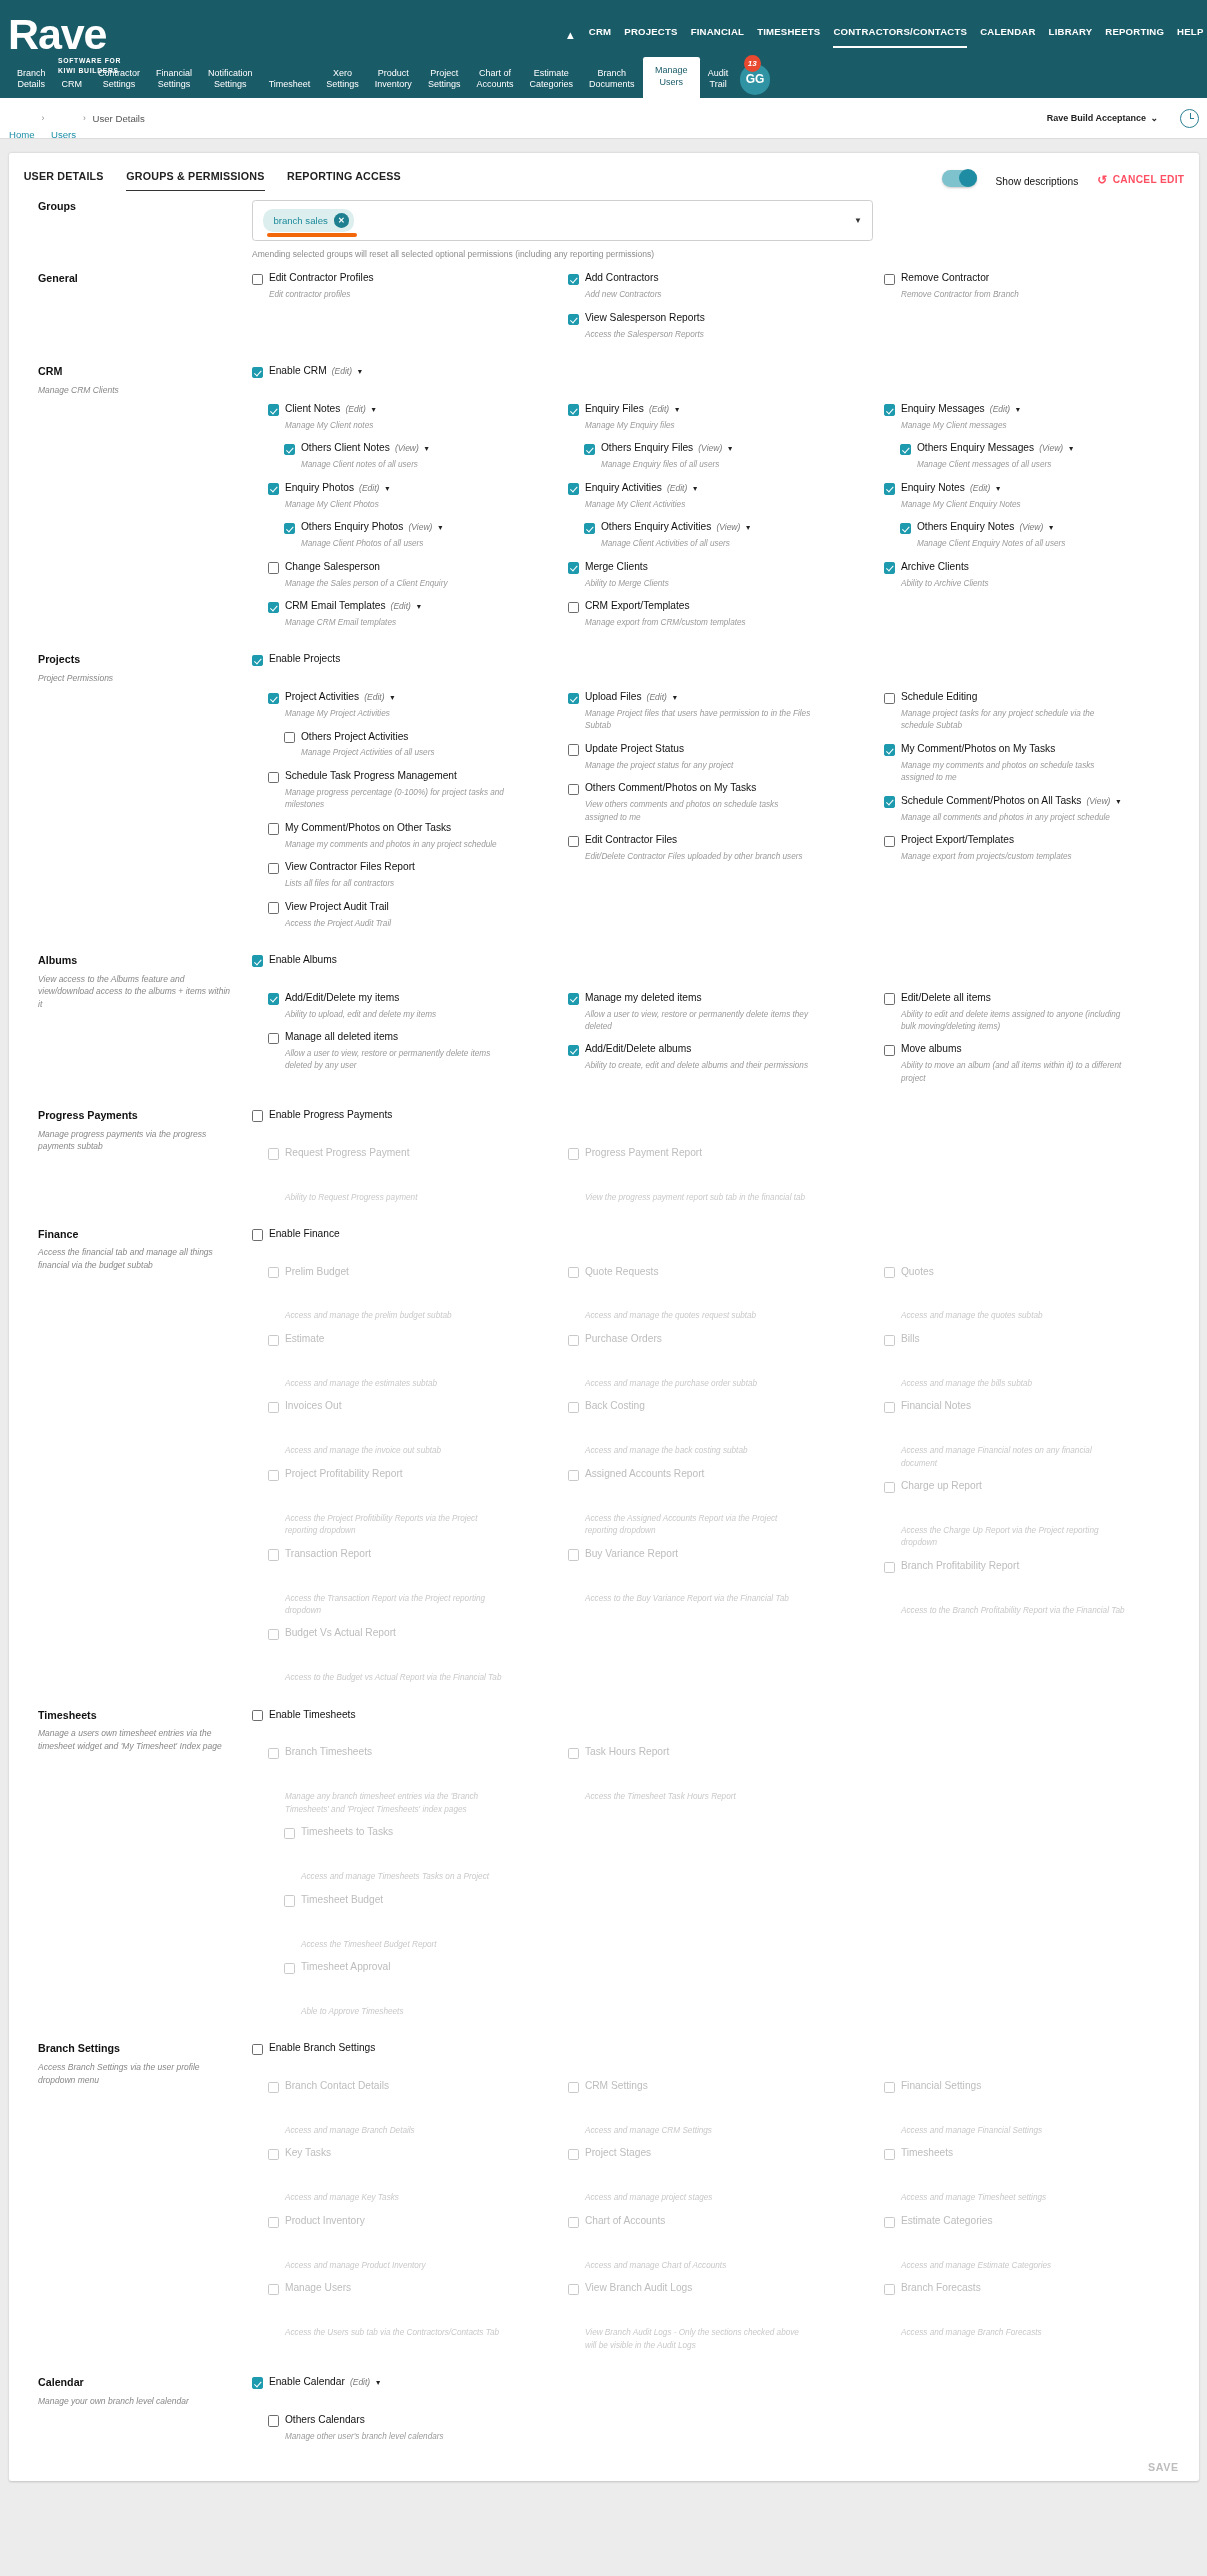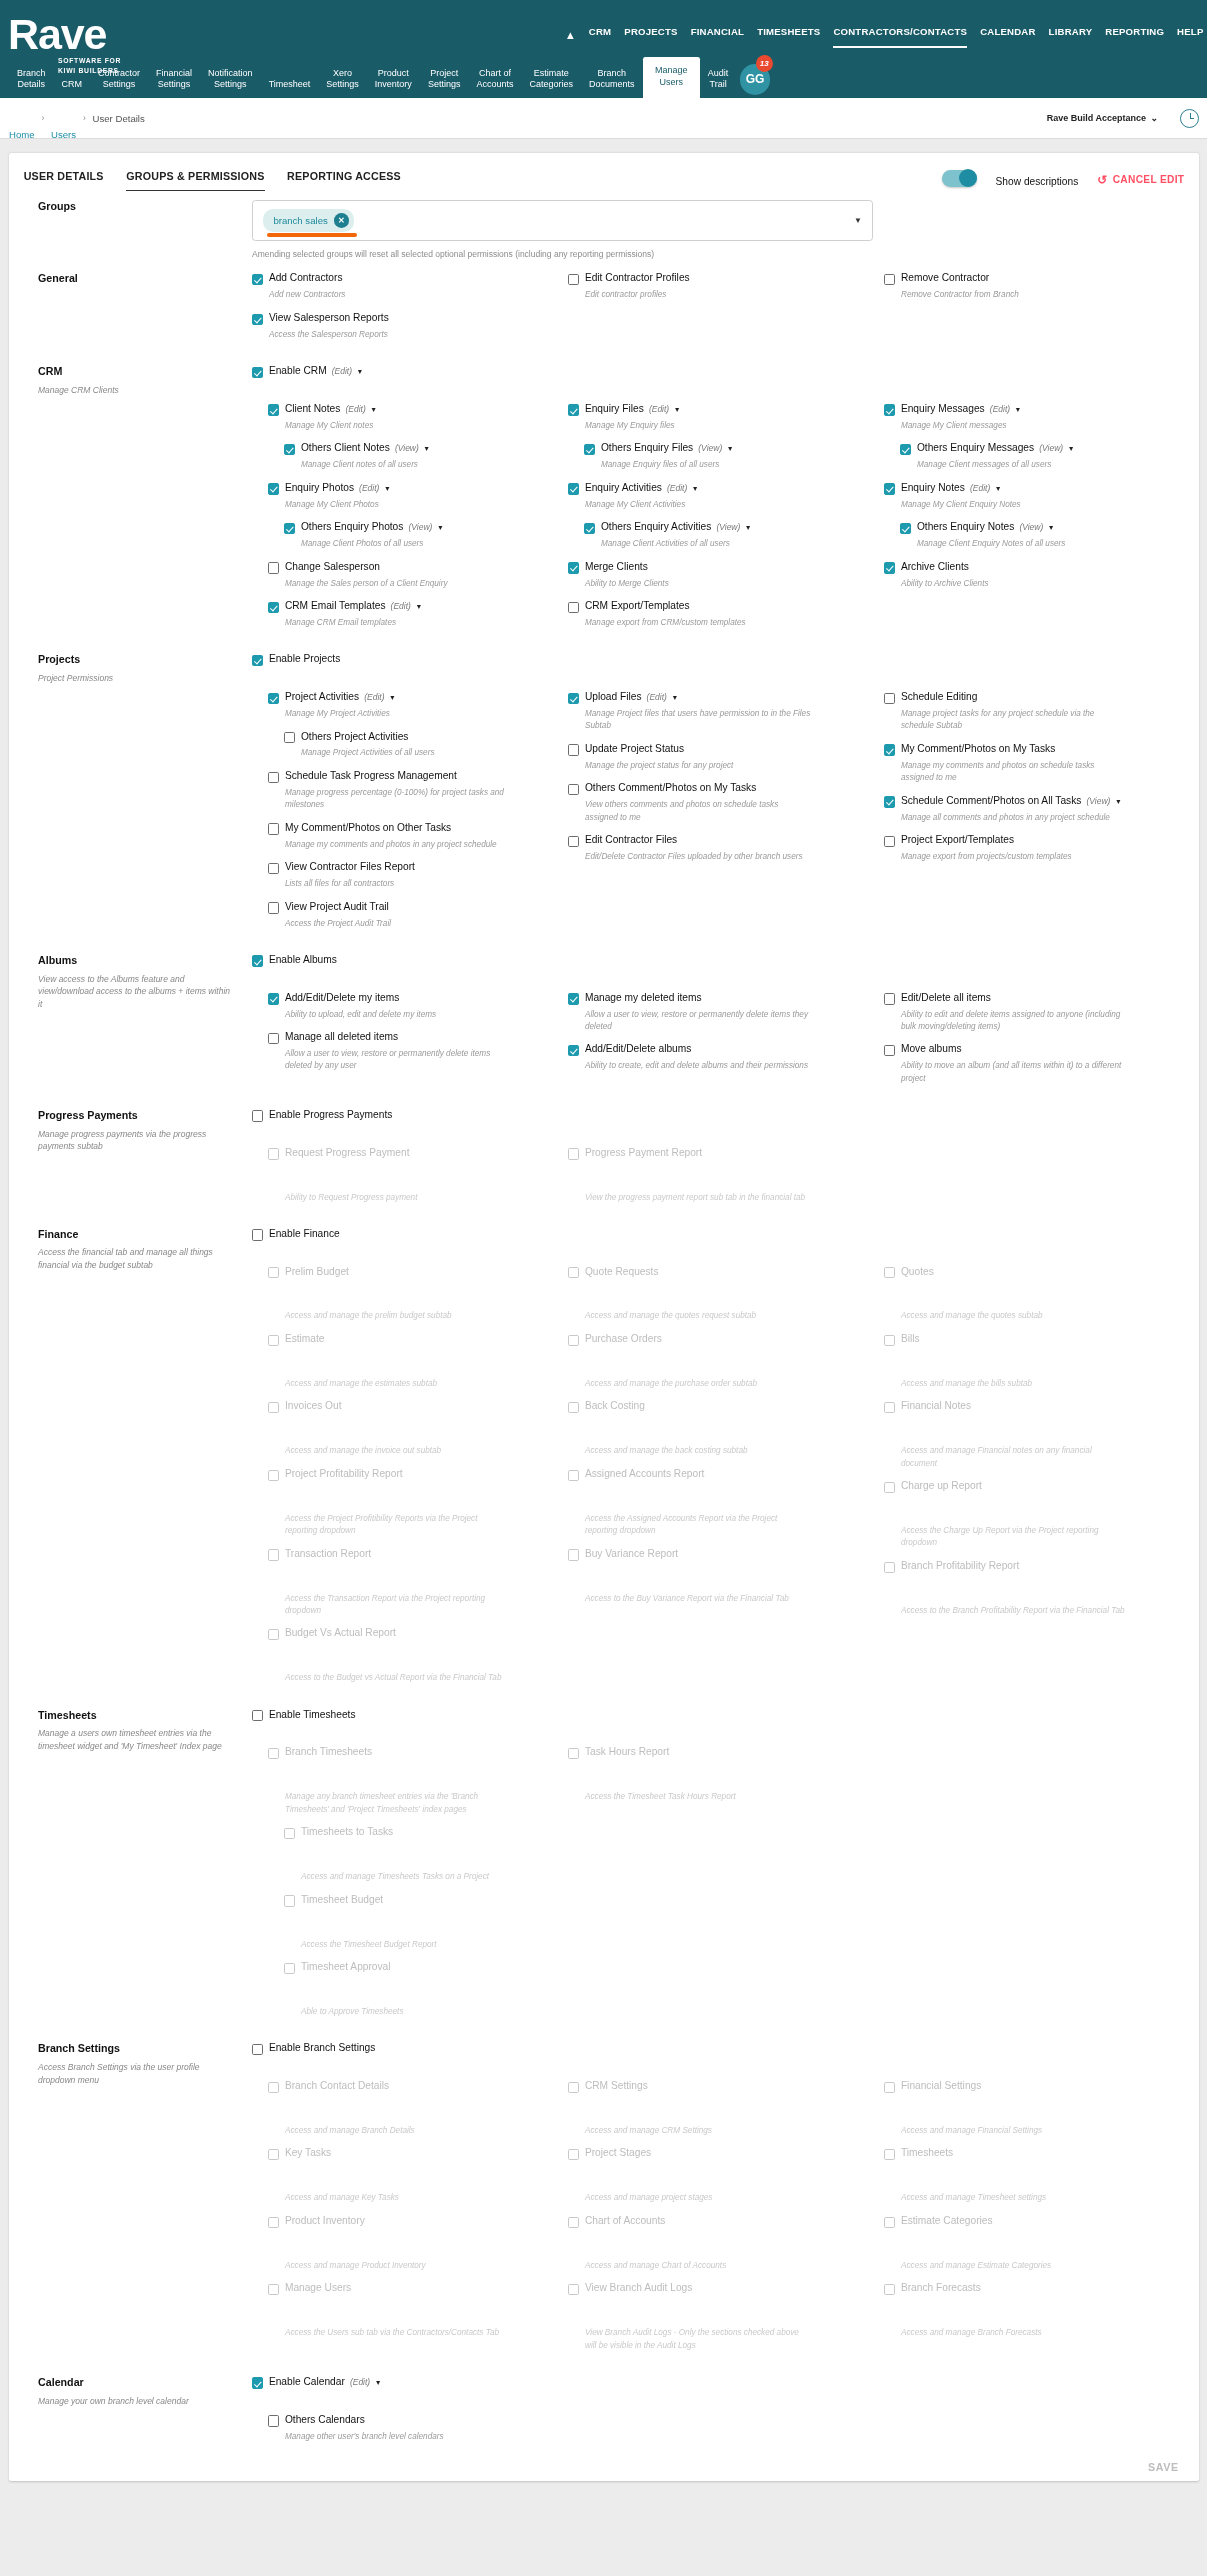--- a/index.html
+++ b/index.html
@@ -17,21 +17,21 @@
   .logo .sub{ color:#fff; font-size:6.8px; letter-spacing:0.7px; margin-top:3.4px; margin-left:50px; line-height:1.55; font-weight:700; }
   .mainnav{ position:absolute; right:4.5px; top:26px; display:flex; align-items:center; gap:13px; }
   .mainnav a{ color:#fff; font-size:9.6px; font-weight:700; letter-spacing:0.2px; text-decoration:none; white-space:nowrap; position:relative; padding-bottom:6.8px;}
   .mainnav a.active::after{ content:""; position:absolute; left:0; right:0; bottom:-4.5px; height:2.3px; background:#fff; }
   .home-ico{ display:inline-block; color:#fff; font-size:11.3px; }
   .subnav{ position:absolute; left:0; right:0; bottom:0; height:47px; display:flex; align-items:flex-end; padding-left:9px; }
   .subnav .item{ color:#fff; font-size:9px; line-height:1.25; text-align:center; padding:5.6px 8px 8px; white-space:pre-line; font-weight:400; }
   .subnav .item.sel{ background:#fff; color:#1a5b68; border-radius:2.3px 2.3px 0 0; padding:8px 12.4px 10.2px; }
   .avatar-wrap{ position:relative; margin-left:3.4px; margin-bottom:3.4px; }
   .avatar{ width:30.5px; height:30.5px; border-radius:50%; background:#2f93a3; color:#fff; display:flex; align-items:center; justify-content:center; font-size:12px; font-weight:700;}
-  .badge{ position:absolute; top:-9px; left:16px; background:#e8492f; color:#fff; font-size:8px; font-weight:700; width:17px; height:17px; border-radius:50%; display:flex; align-items:center; justify-content:center;font-style:italic; }
+  .badge{ position:absolute; top:-9px; left:4px; background:#e8492f; color:#fff; font-size:8px; font-weight:700; width:17px; height:17px; border-radius:50%; display:flex; align-items:center; justify-content:center;font-style:italic; }
   
   .crumbbar{ background:#fff; height:41px; display:flex; align-items:center; padding:0 9px; border-bottom:0.6px solid #dcdcdc;}
   .crumbs{ display:flex; align-items:center; gap:6.8px; font-size:9.6px;}
   .crumbs a{ color:#1f8fa8; text-decoration:none;margin-top:32px; }
   .crumbs .sep{ color:#888; font-size:8.5px;}
   .crumbs .cur{ color:#555; }
   .crumb-right{ margin-left:auto; display:flex; align-items:center; gap:22px; }
   .branchsel{ color:#222; font-size:9px; font-weight:700; display:flex; align-items:center; gap:4.5px;}
   .clock{ width:19px; height:19px; border:1.1px solid #2b7f93; border-radius:50%; position:relative; }
   .clock::before{content:"";position:absolute;left:50%;top:3.4px;width:1.1px;height:6.2px;background:#2b7f93;}
@@ -196,40 +196,40 @@
     <div id="sections">
         <div class="section">
           <div class="sec-left">
             <div class="sec-title">General</div>
           </div>
           <div class="sec-right">
             <div class="cols">
               <div class="col">
                 <div class="perm ">
                   <div class="perm-row">
+                    <div class="cb"></div>
+                    <div><span class="perm-label">Edit Contractor Profiles</span></div>
+                  </div>
+                  <div class="perm-desc">Edit contractor profiles</div>
+                </div>
+              </div>
+              <div class="col">
+                <div class="perm ">
+                  <div class="perm-row">
                     <div class="cb on"></div>
                     <div><span class="perm-label">Add Contractors</span></div>
                   </div>
                   <div class="perm-desc">Add new Contractors</div>
                 </div>
                 <div class="perm ">
                   <div class="perm-row">
                     <div class="cb on"></div>
                     <div><span class="perm-label">View Salesperson Reports</span></div>
                   </div>
                   <div class="perm-desc">Access the Salesperson Reports</div>
-                </div>
-              </div>
-              <div class="col">
-                <div class="perm ">
-                  <div class="perm-row">
-                    <div class="cb"></div>
-                    <div><span class="perm-label">Edit Contractor Profiles</span></div>
-                  </div>
-                  <div class="perm-desc">Edit contractor profiles</div>
                 </div>
               </div>
               <div class="col">
                 <div class="perm ">
                   <div class="perm-row">
                     <div class="cb"></div>
                     <div><span class="perm-label">Remove Contractor</span></div>
                   </div>
                   <div class="perm-desc">Remove Contractor from Branch</div>
                 </div>

